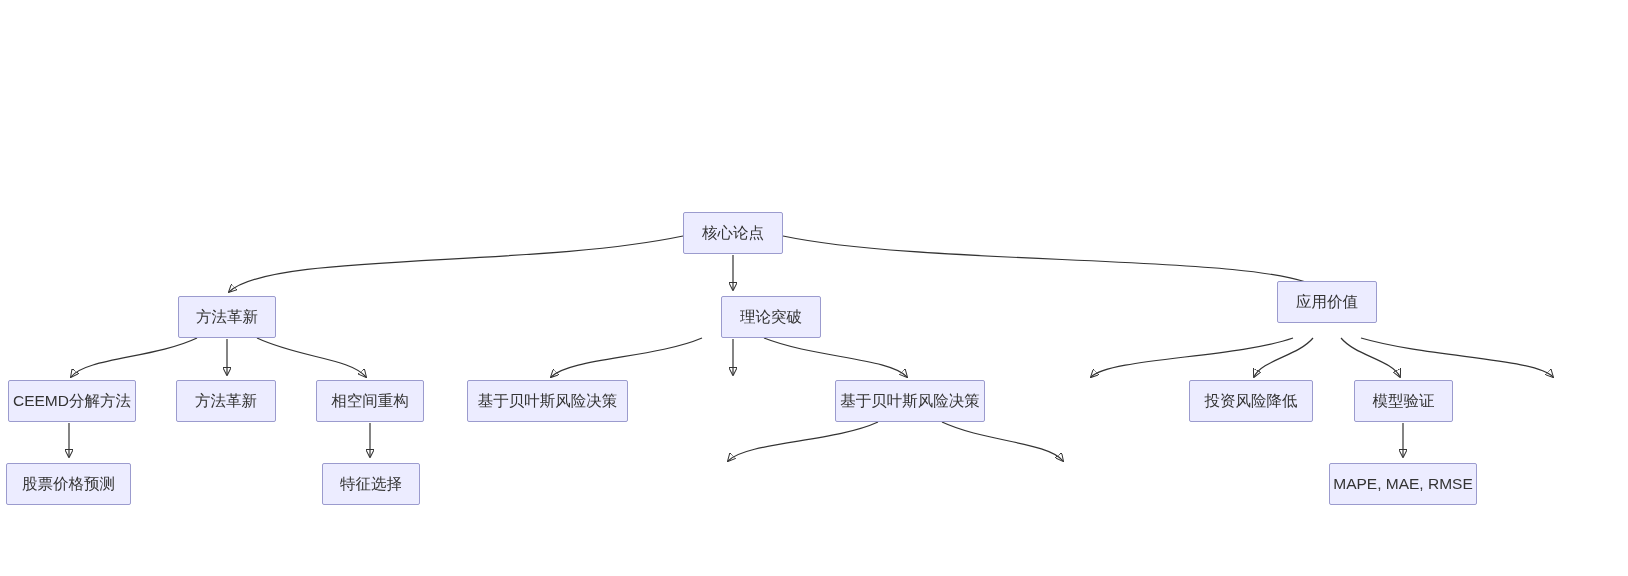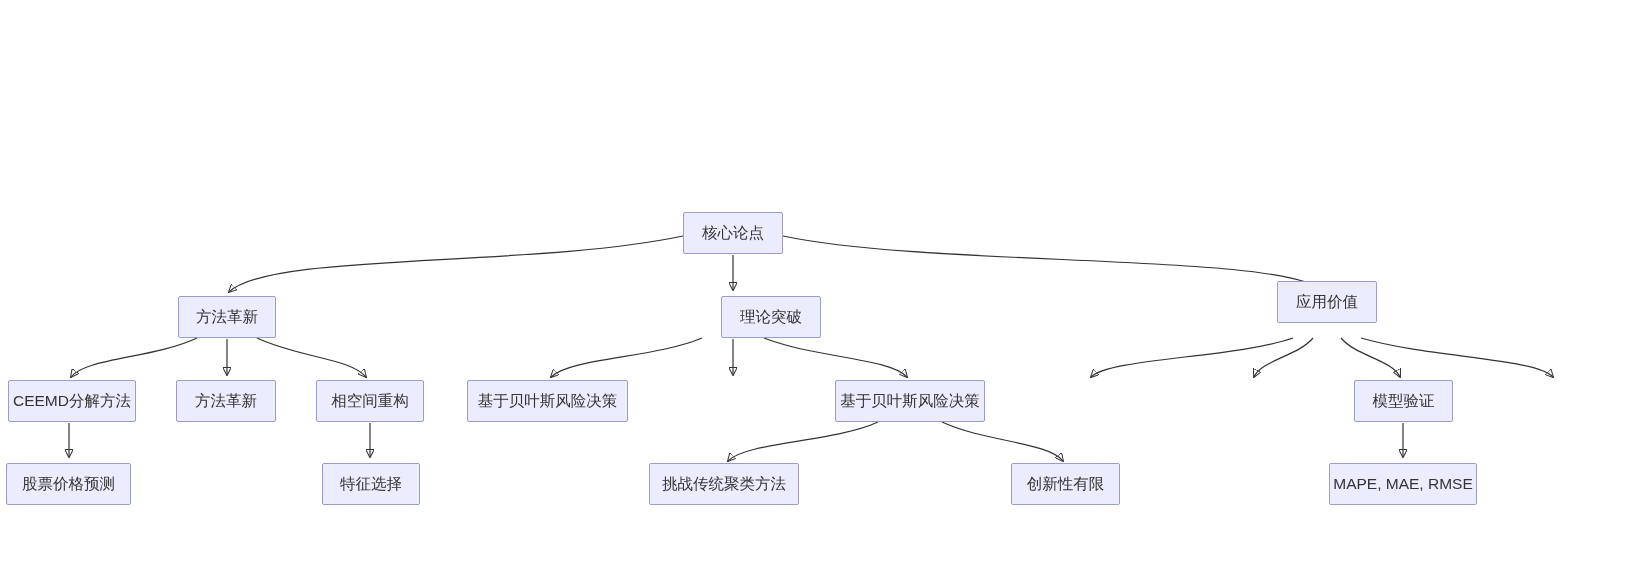--- a/index.html
+++ b/index.html
@@ -72,21 +72,20 @@
 
   <div class="node" style="left:178px;top:296px;width:98px">方法革新</div>
   <div class="node" style="left:721px;top:296px;width:100px">理论突破</div>
   <div class="node" style="left:1277px;top:281px;width:100px">应用价值</div>
 
   <div class="node" style="left:8px;top:380px;width:128px">CEEMD分解方法</div>
   <div class="node" style="left:176px;top:380px;width:100px">方法革新</div>
   <div class="node" style="left:316px;top:380px;width:108px">相空间重构</div>
   <div class="node" style="left:467px;top:380px;width:161px">基于贝叶斯风险决策</div>
   <div class="node" style="left:835px;top:380px;width:150px">基于贝叶斯风险决策</div>
+  <div class="node" style="left:1189px;top:380px;width:124px">投资风险降低</div>
   <div class="node" style="left:1354px;top:380px;width:99px">模型验证</div>
 
   <div class="node" style="left:6px;top:463px;width:125px">股票价格预测</div>
   <div class="node" style="left:322px;top:463px;width:98px">特征选择</div>
-  <div class="node" style="left:649px;top:463px;width:150px">挑战传统聚类方法</div>
-  <div class="node" style="left:1011px;top:463px;width:109px">创新性有限</div>
   <div class="node" style="left:1329px;top:463px;width:148px">MAPE, MAE, RMSE</div>
 
 </div>
 
 </body></html>

